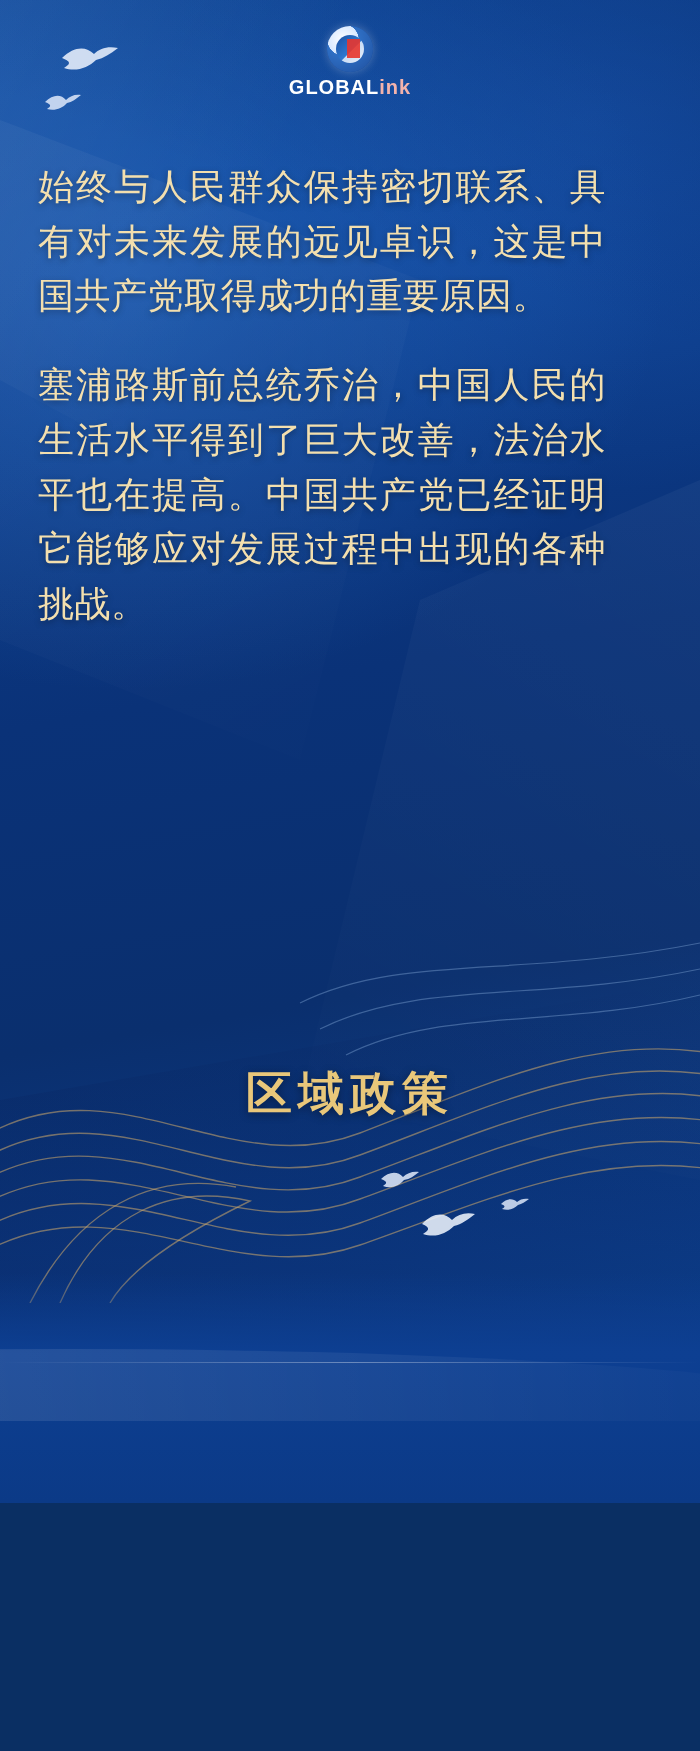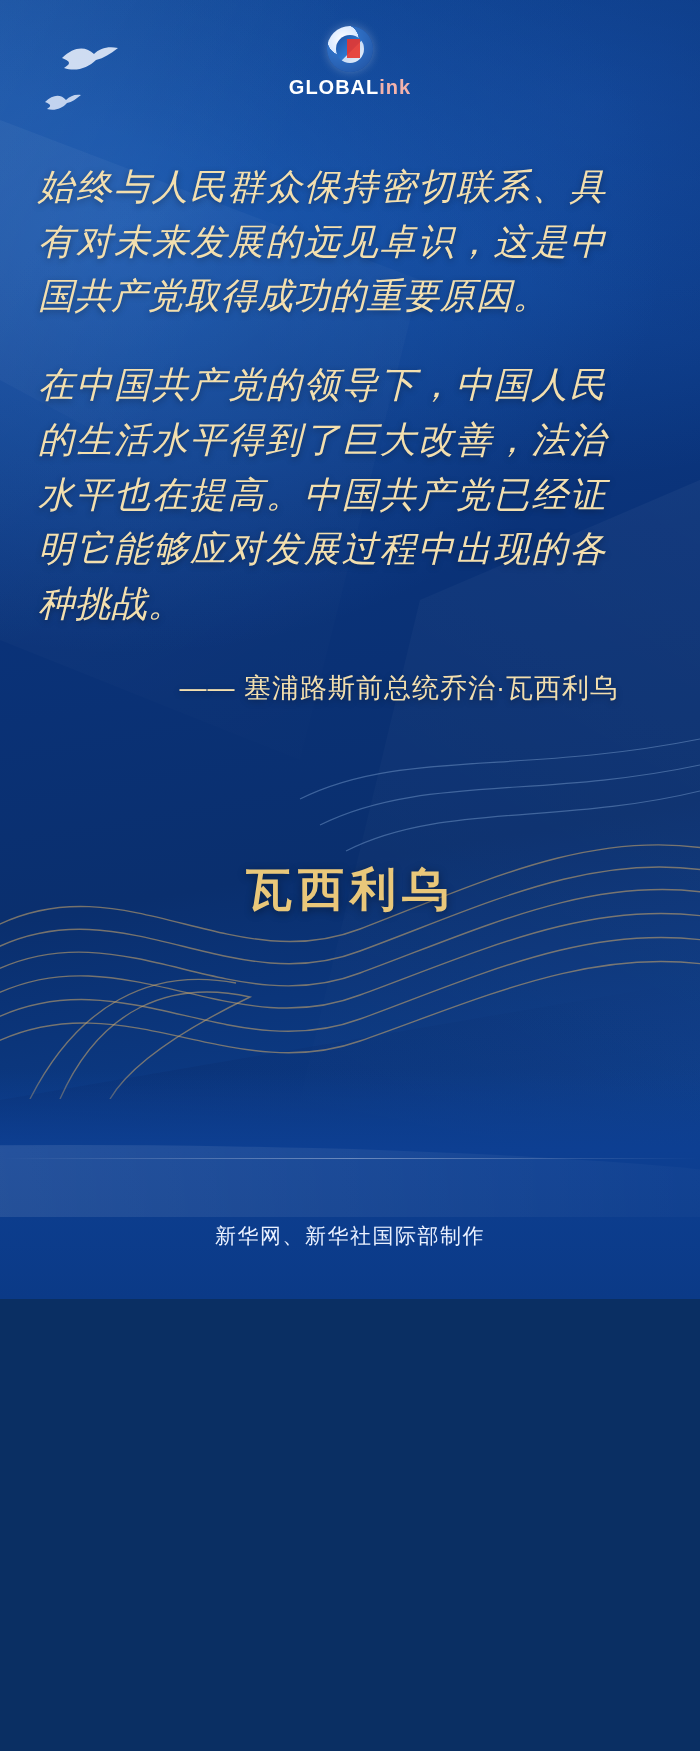--- a/index.html
+++ b/index.html
@@ -6,21 +6,21 @@
     margin: 0;
     padding: 0;
     background: #0a2f63;
   }
   body {
     font-family: "Liberation Sans", sans-serif;
   }
   .poster {
     position: relative;
     width: 700px;
-    height: 1299px;
+    height: 1503px;
     overflow: hidden;
     background:
       radial-gradient(ellipse 900px 700px at 18% 18%, rgba(40,110,200,0.55) 0%, rgba(20,70,160,0.0) 60%),
       radial-gradient(ellipse 700px 600px at 85% 8%, rgba(30,95,190,0.45) 0%, rgba(20,70,160,0.0) 62%),
       linear-gradient(170deg, #0e4a9e 0%, #0d3f8f 18%, #0a3278 45%, #0a2f6e 65%, #0c3b86 82%, #0e4a9e 100%);
   }
   
   .facet {
     position: absolute;
     pointer-events: none;
@@ -106,21 +106,20 @@
     width: 580px;
   }
   .para {
     color: #f3dfae;
     font-size: 36px;
     line-height: 1.52;
     letter-spacing: 0.5px;
     margin: 0 12px 34px 0;
     text-align: justify;
     text-shadow: 0 2px 6px rgba(0,0,0,0.35);
-    font-style: italic;
   }
   .attribution {
     margin-top: 38px;
     color: #f3dfae;
     font-size: 27px;
     text-align: right;
     letter-spacing: 1px;
     text-shadow: 0 2px 6px rgba(0,0,0,0.35);
   }
 
@@ -199,22 +198,21 @@
     <path d="M1 10 C9 2, 17 2, 22 8 C26 4, 31 2, 37 3 C32 7, 28 10, 23 11 C18 17, 10 19, 3 17 C7 14, 8 13, 1 10 Z" fill="#dfe9fb"></path>
   </svg>
 
   <div class="logo-wrap">
     <div class="logo-mark"></div>
     <div class="logo-text"><span>GLOBAL</span><span class="accent">ink</span></div>
   </div>
 
   <div class="content">
     <p class="para">始终与人民群众保持密切联系、具有对未来发展的远见卓识，这是中国共产党取得成功的重要原因。</p>
-    <p class="para">在中国共产党的领导下，中国人民的生活水平得到了巨大改善，法治水平也在提高。中国共产党已经证明它能够应对发展过程中出现的各种挑战。</p>
-    <div class="attribution">—— 塞浦路斯前总统乔治·瓦西利乌</div>
+    <p class="para">塞浦路斯前总统乔治，中国人民的生活水平得到了巨大改善，法治水平也在提高。中国共产党已经证明它能够应对发展过程中出现的各种挑战。</p>
   </div>
 
   <svg class="waves" viewBox="0 0 700 420" preserveAspectRatio="none">
     <g fill="none" stroke="#cfa96a" stroke-opacity="0.55" stroke-width="1.4">
       <path d="M-10 250 C 120 180, 230 300, 360 250 C 480 204, 590 150, 710 170"></path>
       <path d="M-10 272 C 120 204, 230 322, 360 272 C 480 228, 590 172, 710 192"></path>
       <path d="M-10 294 C 120 228, 230 344, 360 294 C 480 250, 590 196, 710 214"></path>
       <path d="M-10 318 C 120 252, 230 366, 360 316 C 480 272, 590 220, 710 238"></path>
       <path d="M-10 342 C 120 276, 230 388, 360 340 C 480 296, 590 244, 710 262"></path>
       <path d="M-10 366 C 120 300, 230 408, 360 362 C 480 320, 590 268, 710 286"></path>
@@ -233,20 +231,19 @@
   </svg>
   <svg class="dove" style="left:380px; top:1168px;" width="40" height="24" viewBox="0 0 40 24">
     <path d="M1 11 C9 3, 18 3, 23 9 C27 5, 33 3, 39 4 C34 8, 30 11, 24 12 C19 18, 11 21, 3 18 C7 15, 8 14, 1 11 Z" fill="#e3ecfb"></path>
   </svg>
   <svg class="dove" style="left:500px; top:1196px;" width="30" height="18" viewBox="0 0 30 18">
     <path d="M1 8 C7 2, 13 2, 17 6 C20 3, 25 2, 29 3 C25 6, 22 8, 18 9 C14 13, 8 15, 2 13 C5 11, 6 10, 1 8 Z" fill="#dbe6f8"></path>
   </svg>
 
   <div class="bottom-band"></div>
 
-  <div class="seal">瓦西利乌</div>
+  <div class="seal">区域政策</div>
 
   <div class="footer-rule"></div>
   <div class="footer">
-    <div>新华网、新华社国际部制作</div>
   </div>
 
 </div>
 
 </body></html>

